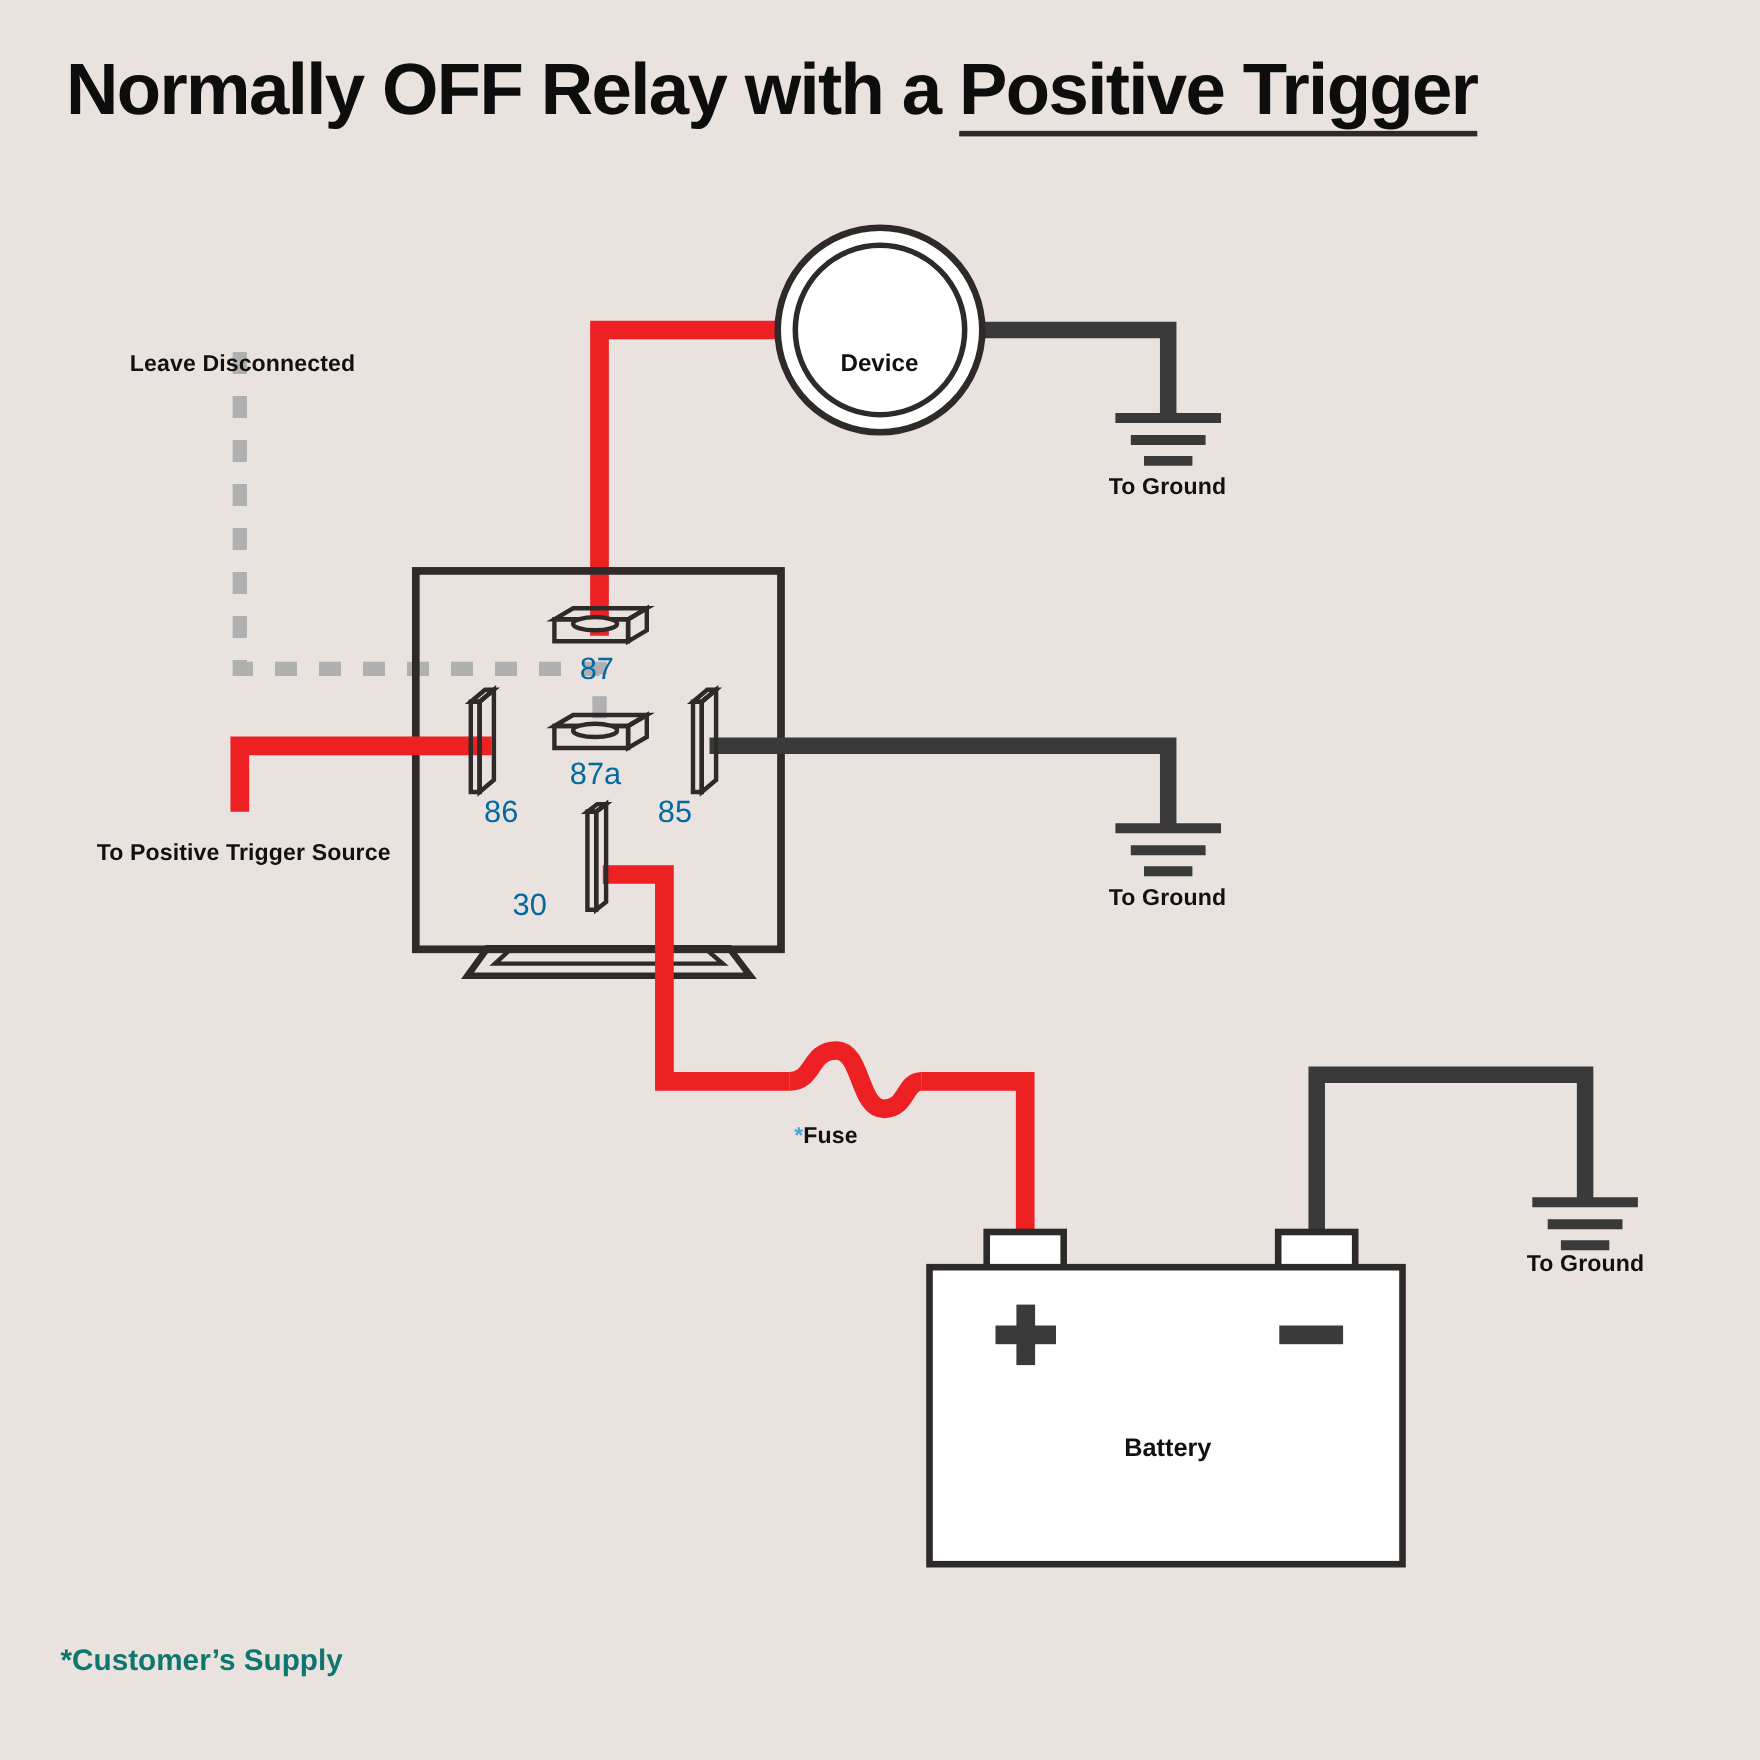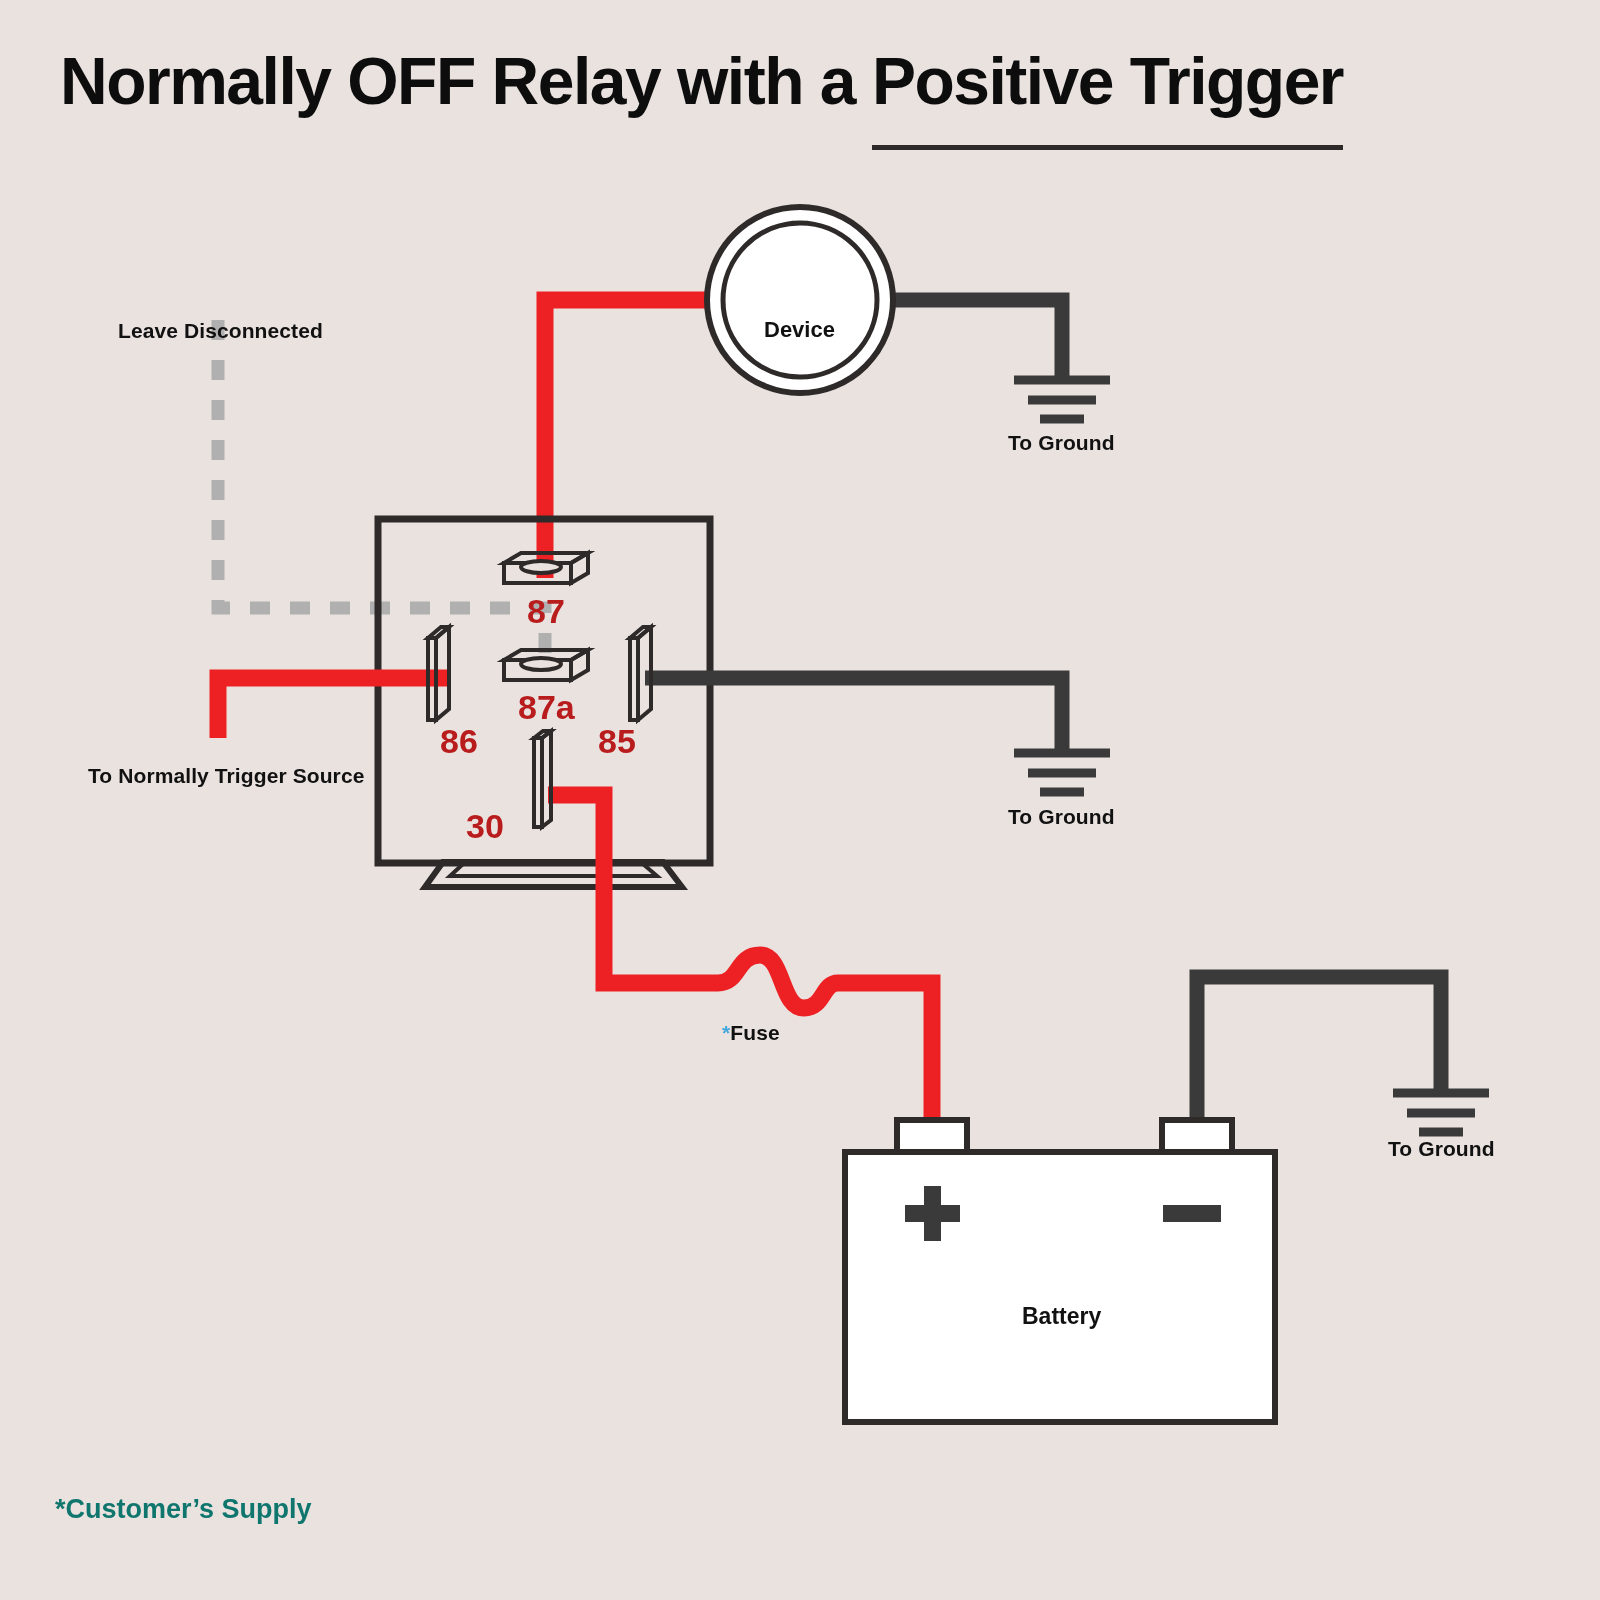--- a/index.html
+++ b/index.html
@@ -36,27 +36,27 @@
   #page-title {
     left: 60px;
     top: 48px;
     font-size: 66px;
     letter-spacing: -1.5px;
     font-weight: bold;
     color: #0d0d0d;
   }
   #page-title .underlined {
     border-bottom: 5px solid #2e2a29;
-    padding-bottom: 27px;
+    padding-bottom: 1px;
   }
   .label-sm { font-size: 21px; letter-spacing: 0.1px; }
   .term-num {
-    font-size: 34px;
-    font-weight: bold;
-    color: #b91c1c;
+    font-size: 28px;
+    font-weight: normal;
+    color: #0369a1;
   }
   .blue { color: #45a8dd; }
   #footnote {
     left: 55px;
     top: 1496px;
     font-size: 27px;
     color: #0f766e;
     font-weight: bold;
   }
   #footnote .star { font-size: 27px; }
@@ -201,21 +201,21 @@
   <div class="txt term-num" style="left:527px; top:594px;">87</div>
 
   <div class="txt term-num" style="left:518px; top:690px;">87a</div>
 
   <div class="txt term-num" style="left:440px; top:724px;">86</div>
 
   <div class="txt term-num" style="left:598px; top:724px;">85</div>
 
   <div class="txt term-num" style="left:466px; top:809px;">30</div>
 
-  <div class="txt label-sm" style="left:88px; top:765px;">To Normally Trigger Source</div>
+  <div class="txt label-sm" style="left:88px; top:765px;">To Positive Trigger Source</div>
 
   <div class="txt label-sm" style="left:1008px; top:806px;">To Ground</div>
 
   <div class="txt label-sm" style="left:722px; top:1022px;"><span class="blue">*</span><span>Fuse</span></div>
 
   <div class="txt label-sm" style="left:1388px; top:1138px;">To Ground</div>
 
   <div class="txt battery-label" style="left:1022px; top:1305px;">Battery</div>
 
   <div class="txt" id="footnote"><span class="star">*</span><span>Customer’s Supply</span></div>

